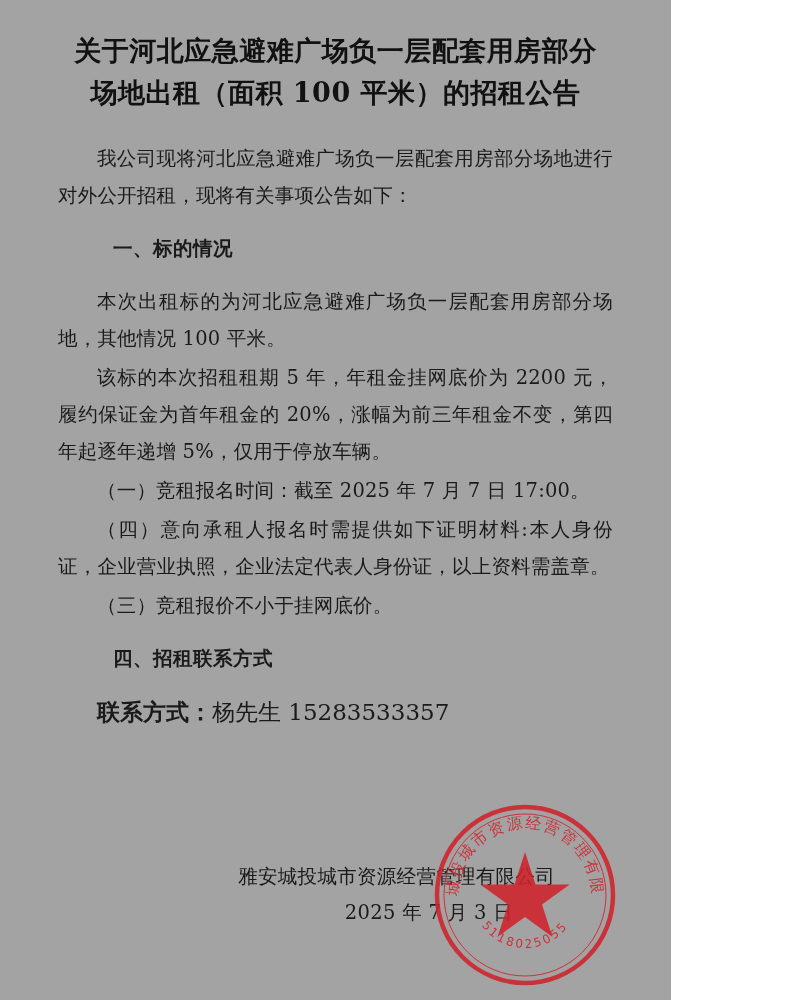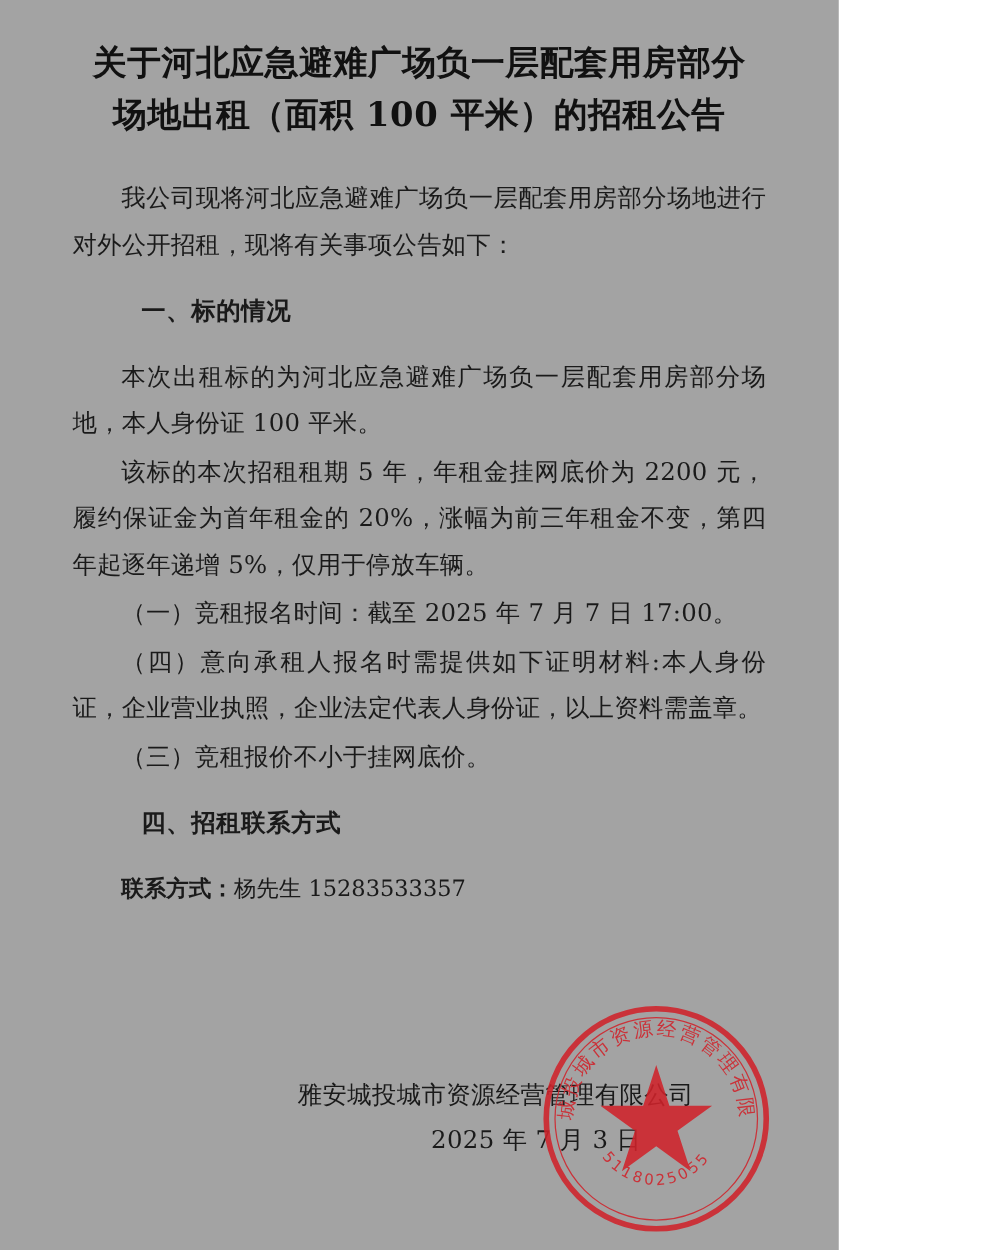--- a/index.html
+++ b/index.html
@@ -47,21 +47,21 @@
   }
   .heading {
     font-size: 19.5px;
     line-height: 37px;
     font-weight: bold;
     text-indent: 39px;
     margin: 16px;
     letter-spacing: 0.5px;
   }
   .contact-line {
-    font-size: 18px;
+    font-size: 23px;
     line-height: 37px;
     text-indent: 39px;
     margin: 0;
   }
   .contact-line b {
     font-weight: bold;
   }
   .sign-block {
     margin-top: 128px;
     text-align: right;
@@ -99,21 +99,21 @@
 
 <div id="page">
 
   <div class="doc-inner">
 
     <h1 class="doc-title">关于河北应急避难广场负一层配套用房部分场地出租（面积 100 平米）的招租公告</h1>
 
     <p class="para">我公司现将河北应急避难广场负一层配套用房部分场地进行对外公开招租，现将有关事项公告如下：</p>
 
     <p class="heading">一、标的情况</p>
-    <p class="para">本次出租标的为河北应急避难广场负一层配套用房部分场地，本人身份证 100 平米。</p>
+    <p class="para">本次出租标的为河北应急避难广场负一层配套用房部分场地，其他情况 100 平米。</p>
 
     <p class="para">该标的本次招租租期 5 年，年租金挂网底价为 2200 元，履约保证金为首年租金的 20%，涨幅为前三年租金不变，第四年起逐年递增 5%，仅用于停放车辆。</p>
 
     <p class="para">（一）竞租报名时间：截至 2025 年 7 月 7 日 17:00。</p>
     <p class="para">（四）意向承租人报名时需提供如下证明材料:本人身份证，企业营业执照，企业法定代表人身份证，以上资料需盖章。</p>
     <p class="para">（三）竞租报价不小于挂网底价。</p>
 
     <p class="heading">四、招租联系方式</p>
     <p class="contact-line"><b>联系方式：</b><span>杨先生 15283533357</span></p>
 

